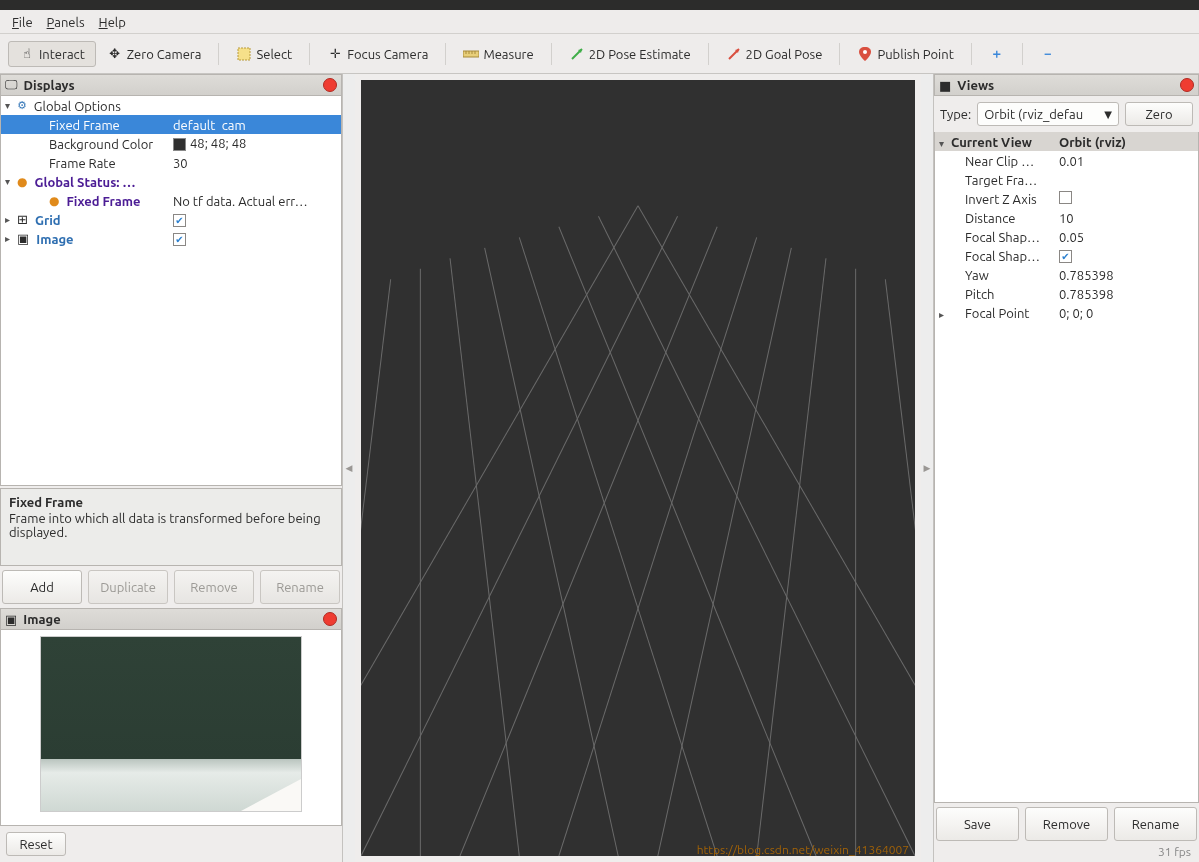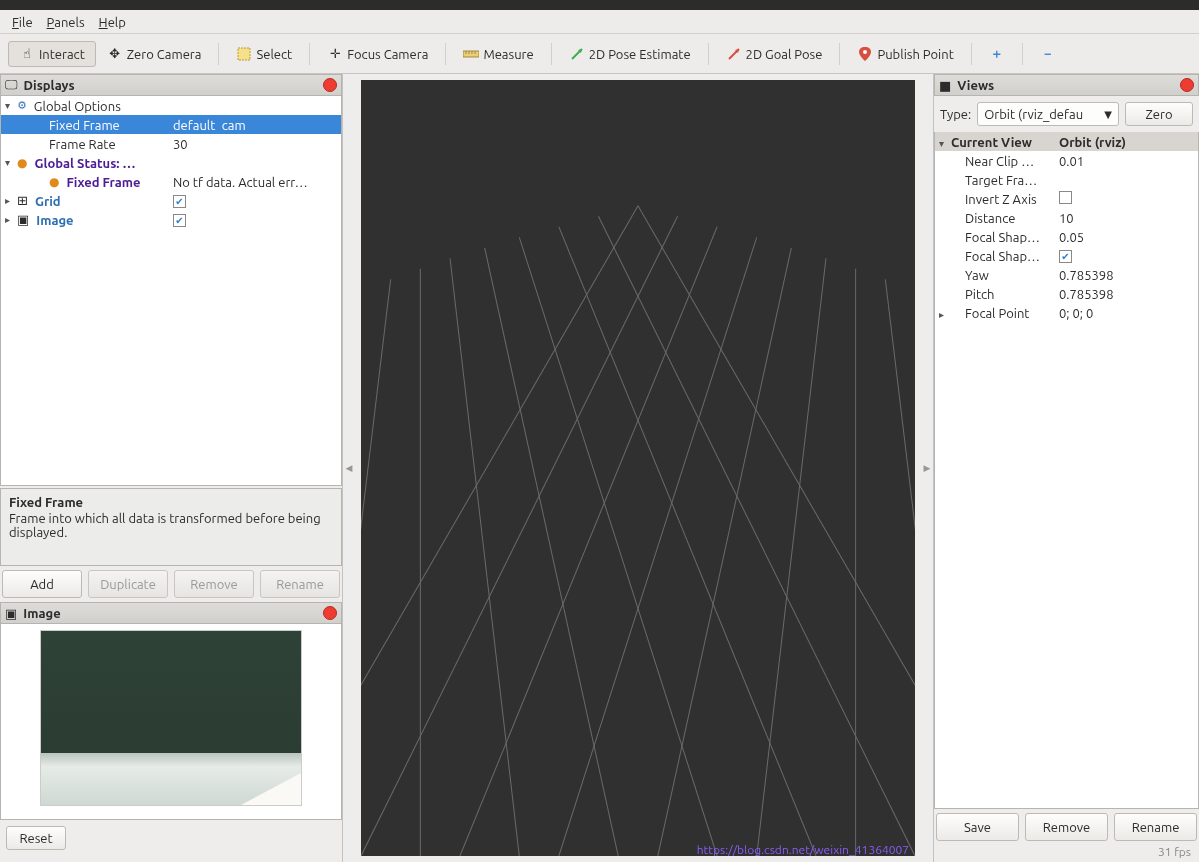--- a/index.html
+++ b/index.html
@@ -37,39 +37,39 @@
 .warn { color:#4c1d95; font-weight:bold;}
 .gear-ico { color:#3778b8; font-size:11px;}
 .warn-ico { color:#e08a1b; font-size:12px;}
 .chk { width:13px; height:13px; border:1px solid #8a8784; background:#fff; display:inline-flex; align-items:center; justify-content:center; font-size:10px; color:#2c80cf;}
 .color-swatch{width:13px;height:13px;background:#303030;border:1px solid #888;display:inline-block;margin-right:4px;vertical-align:middle;}
 
 .desc-box { border:1px solid #b7b4b0; background:#ececea; padding:6px 8px; height:78px; margin-top:2px;}
 .desc-box .t { font-weight:bold; margin-bottom:2px;}
 
 .btn-row { display:flex; gap:6px; padding:4px 2px;}
-.btn { flex:1; height:28px; border:1px solid #bdbab6; background:linear-gradient(#fdfdfc,#eceae7); border-radius:3px; display:flex; align-items:center; justify-content:center;}
+.btn { flex:1; height:34px; border:1px solid #bdbab6; background:linear-gradient(#fdfdfc,#eceae7); border-radius:3px; display:flex; align-items:center; justify-content:center;}
 .btn.disabled { color:#9c9a96; background:linear-gradient(#f4f3f1,#e7e5e2); border-color:#c9c6c2;}
 
 .viewport { flex:1; margin:6px; background:#303030; position:relative; overflow:hidden;}
 .viewport svg { width:100%; height:100%; }
 
 .splitter { width:12px; display:flex; align-items:center; justify-content:center; color:#9a9794; cursor:ew-resize; user-select:none;}
 .splitter span{font-size:9px;}
 
 .views-type-row { display:flex; align-items:center; gap:6px; padding:6px 6px;}
 .views-type-row .combo{ flex:1; height:24px; border:1px solid #bdbab6; background:#fdfdfc; border-radius:3px; display:flex; align-items:center; padding:8px 6px; justify-content:space-between; overflow:hidden;}
 .views-type-row .zero{ width:68px; height:24px; border:1px solid #bdbab6; background:linear-gradient(#fdfdfc,#eceae7); border-radius:3px; display:flex; align-items:center; justify-content:center;}
 
 .image-panel .img { margin:6px auto; width:262px; height:176px; background:linear-gradient(180deg,#2f4237 0%,#2b3d33 70%,#b9c4be 70%,#e6ebe8 78%,#cfd8d3 100%); border:1px solid #ccc; position:relative;}
 .image-panel .img .wedge{position:absolute;right:0;bottom:0;width:0;height:0;border-left:60px solid transparent;border-bottom:32px solid #faf9f6;}
 
 .footer { display:flex; padding:6px; gap:6px; align-items:center;}
 
-.status-watermark{position:absolute;right:12px;bottom:6px;color:#8b5cf6;font-size:12px;}
+.status-watermark{position:absolute;right:12px;bottom:6px;color:#a16207;font-size:12px;}
 
 .vh { height:19px;}
 .vtree .tree-row .k{width:108px;}
 .vtree .tree-row.hdr{background:#d8d5d1;font-weight:bold;}
 </style>
 </head>
 <body>
 
 <div class="titlebar"></div>
 
@@ -165,20 +165,26 @@
     </div>
     <div class="tree" style="height:390px;">
       <div class="tree-row vh">
         <span class="k"><span class="arrow">▾</span><span class="gear-ico">⚙</span>&nbsp;<span>Global Options</span></span>
       </div>
       <div class="tree-row vh sel">
         <span class="k indent2">
             <span>Fixed Frame</span>
           </span>
         <span class="v">default_cam</span>
+      </div>
+      <div class="tree-row vh">
+        <span class="k indent2">
+            <span>Background Color</span>
+          </span>
+        <span class="v"><span class="color-swatch"></span><span>48; 48; 48</span></span>
       </div>
       <div class="tree-row vh">
         <span class="k indent2">
             <span>Frame Rate</span>
           </span>
         <span class="v">30</span>
       </div>
       <div class="tree-row vh">
         <span class="k"><span class="arrow">▾</span><span class="warn-ico">●</span>&nbsp;<span class="warn">Global Status: …</span></span>
       </div>

